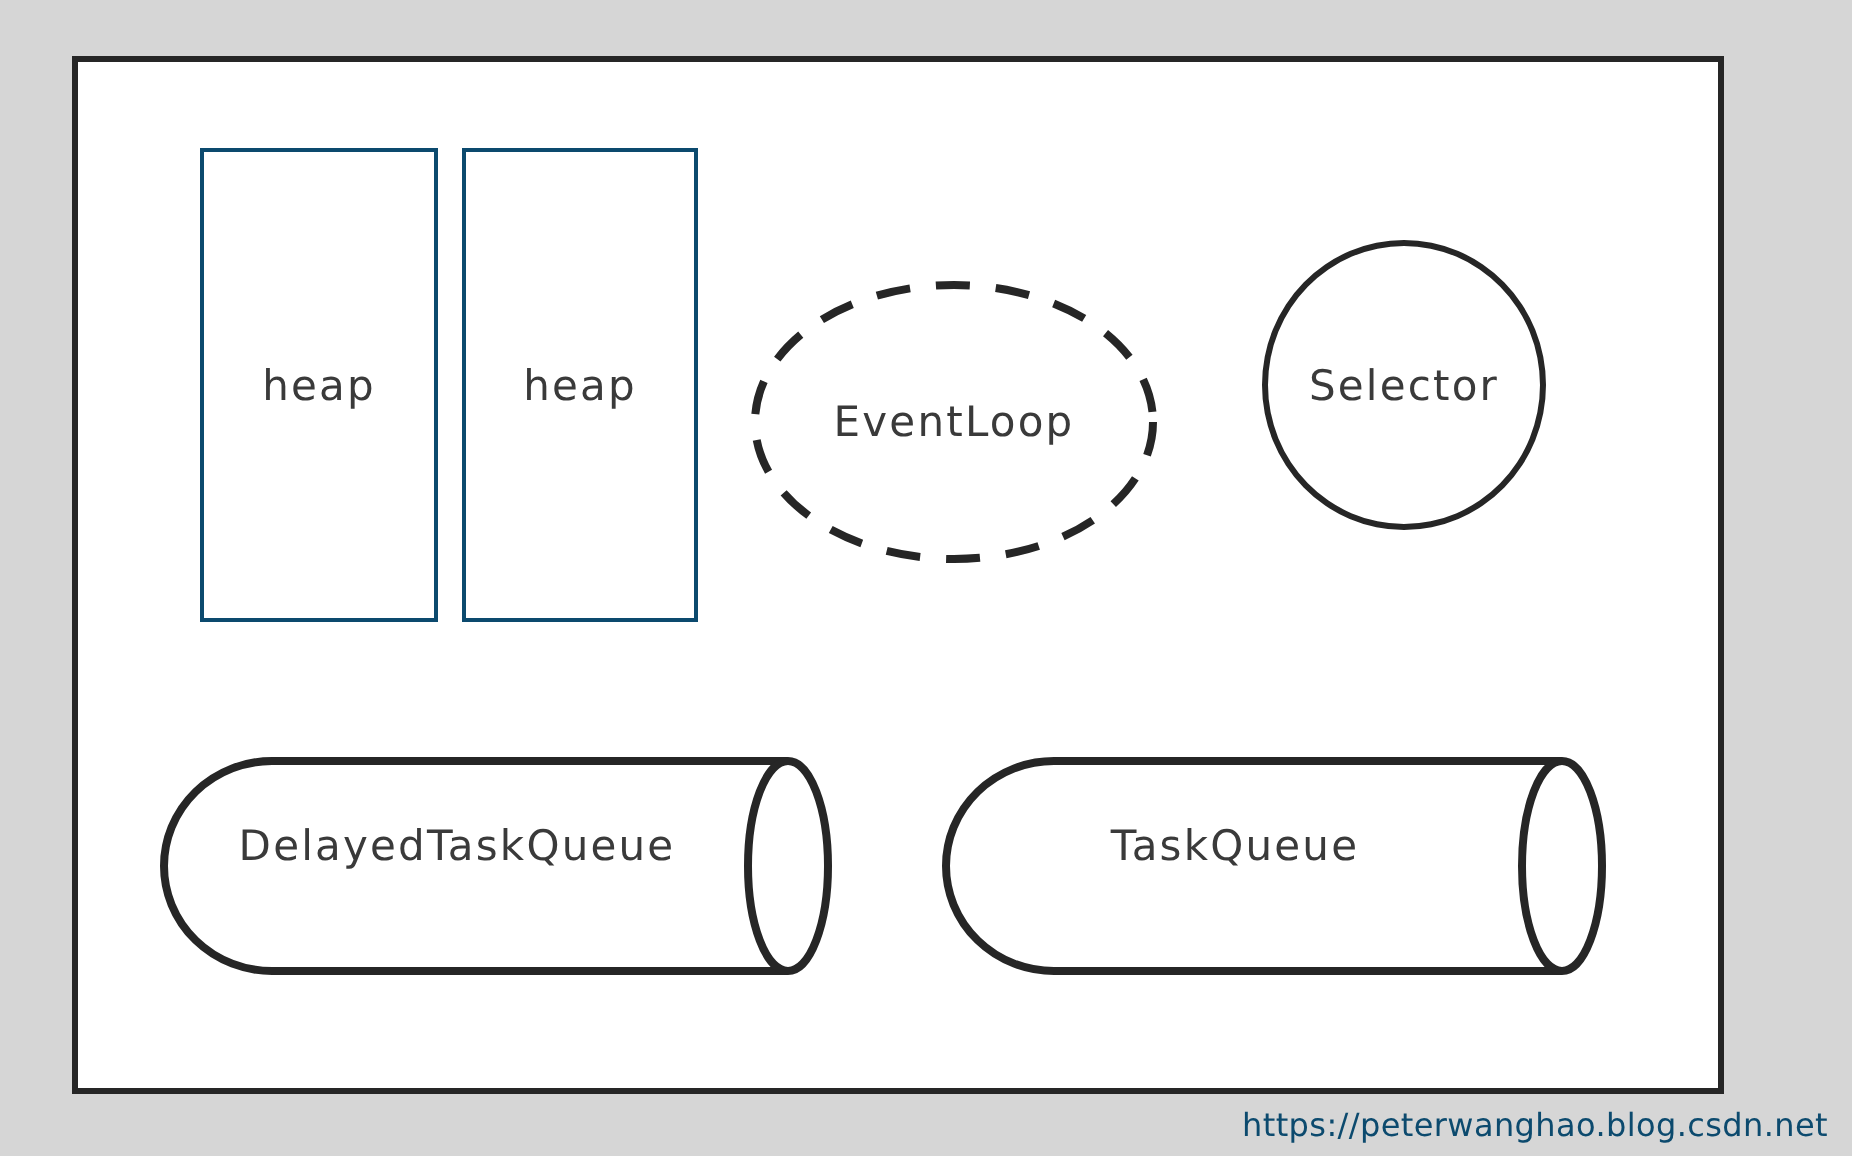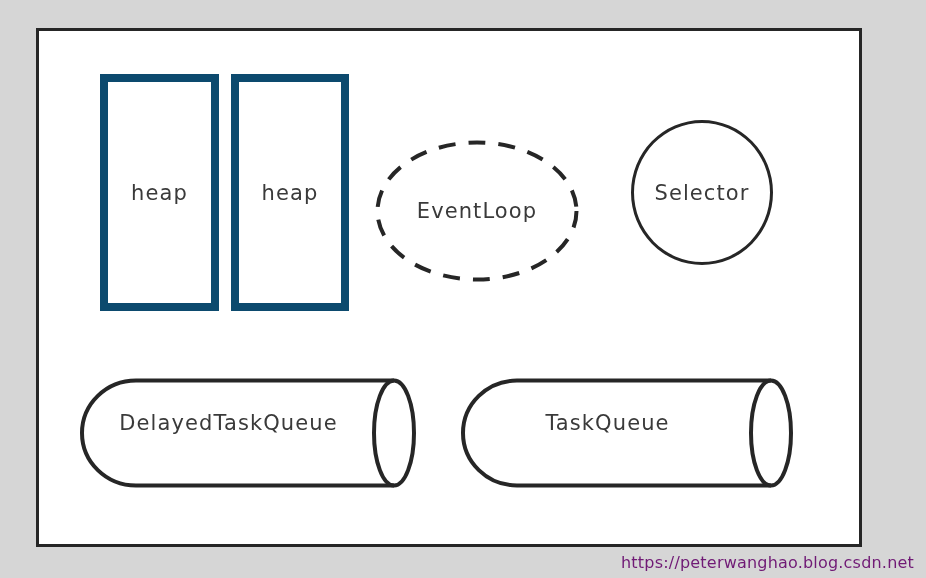--- a/index.html
+++ b/index.html
@@ -41,21 +41,21 @@
     font-size: 21px;
     letter-spacing: 1.1px;
     font-weight: 400;
     white-space: nowrap;
     pointer-events: none;
   }
   
   .rect-node {
     position: absolute;
     background: #ffffff;
-    border: 8px solid #0c4a6e;
+    border: 2px solid #0c4a6e;
     box-sizing: border-box;
   }
   #node-heap  { left: 97px;  top: 74px; width: 119px; height: 237px; }
   #node-stack { left: 228px; top: 74px; width: 118px; height: 237px; }
 
   
   #node-eventloop {
     position: absolute;
     left: 372px;
     top: 140px;
@@ -131,25 +131,25 @@
     </div>
 
     <div class="cyl-node" id="node-delayedtaskqueue" style="left:40px; top:347px;">
       <svg width="337" height="110" viewBox="0 0 337 110">
         <path d="M 57,2.5 L 315,2.5 A 20,52.5 0 0 1 315,107.5 L 57,107.5 A 54,52.5 0 0 1 57,2.5 Z" fill="#ffffff" stroke="#262626" stroke-width="4" stroke-linejoin="round"></path>
         <path d="M 315,2.5 A 20,52.5 0 0 0 315,107.5" fill="none" stroke="#262626" stroke-width="4"></path>
       </svg>
       <span class="shape-label">DelayedTaskQueue</span>
     </div>
 
-    <div class="cyl-node" id="node-taskqueue" style="left:421px; top:347px;text-align:right;">
+    <div class="cyl-node" id="node-taskqueue" style="left:431px; top:347px;text-align:right;">
       <svg width="333" height="110" viewBox="0 0 333 110">
         <path d="M 57,2.5 L 311,2.5 A 20,52.5 0 0 1 311,107.5 L 57,107.5 A 54,52.5 0 0 1 57,2.5 Z" fill="#ffffff" stroke="#262626" stroke-width="4" stroke-linejoin="round"></path>
         <path d="M 311,2.5 A 20,52.5 0 0 0 311,107.5" fill="none" stroke="#262626" stroke-width="4"></path>
       </svg>
       <span class="shape-label">TaskQueue</span>
     </div>
 
   </div>
 
-  <div id="watermark" style="color: #701a75;">https://peterwanghao.blog.csdn.net</div>
+  <div id="watermark" style="color: #0c4a6e;">https://peterwanghao.blog.csdn.net</div>
 
 </div>
 
 </body></html>

